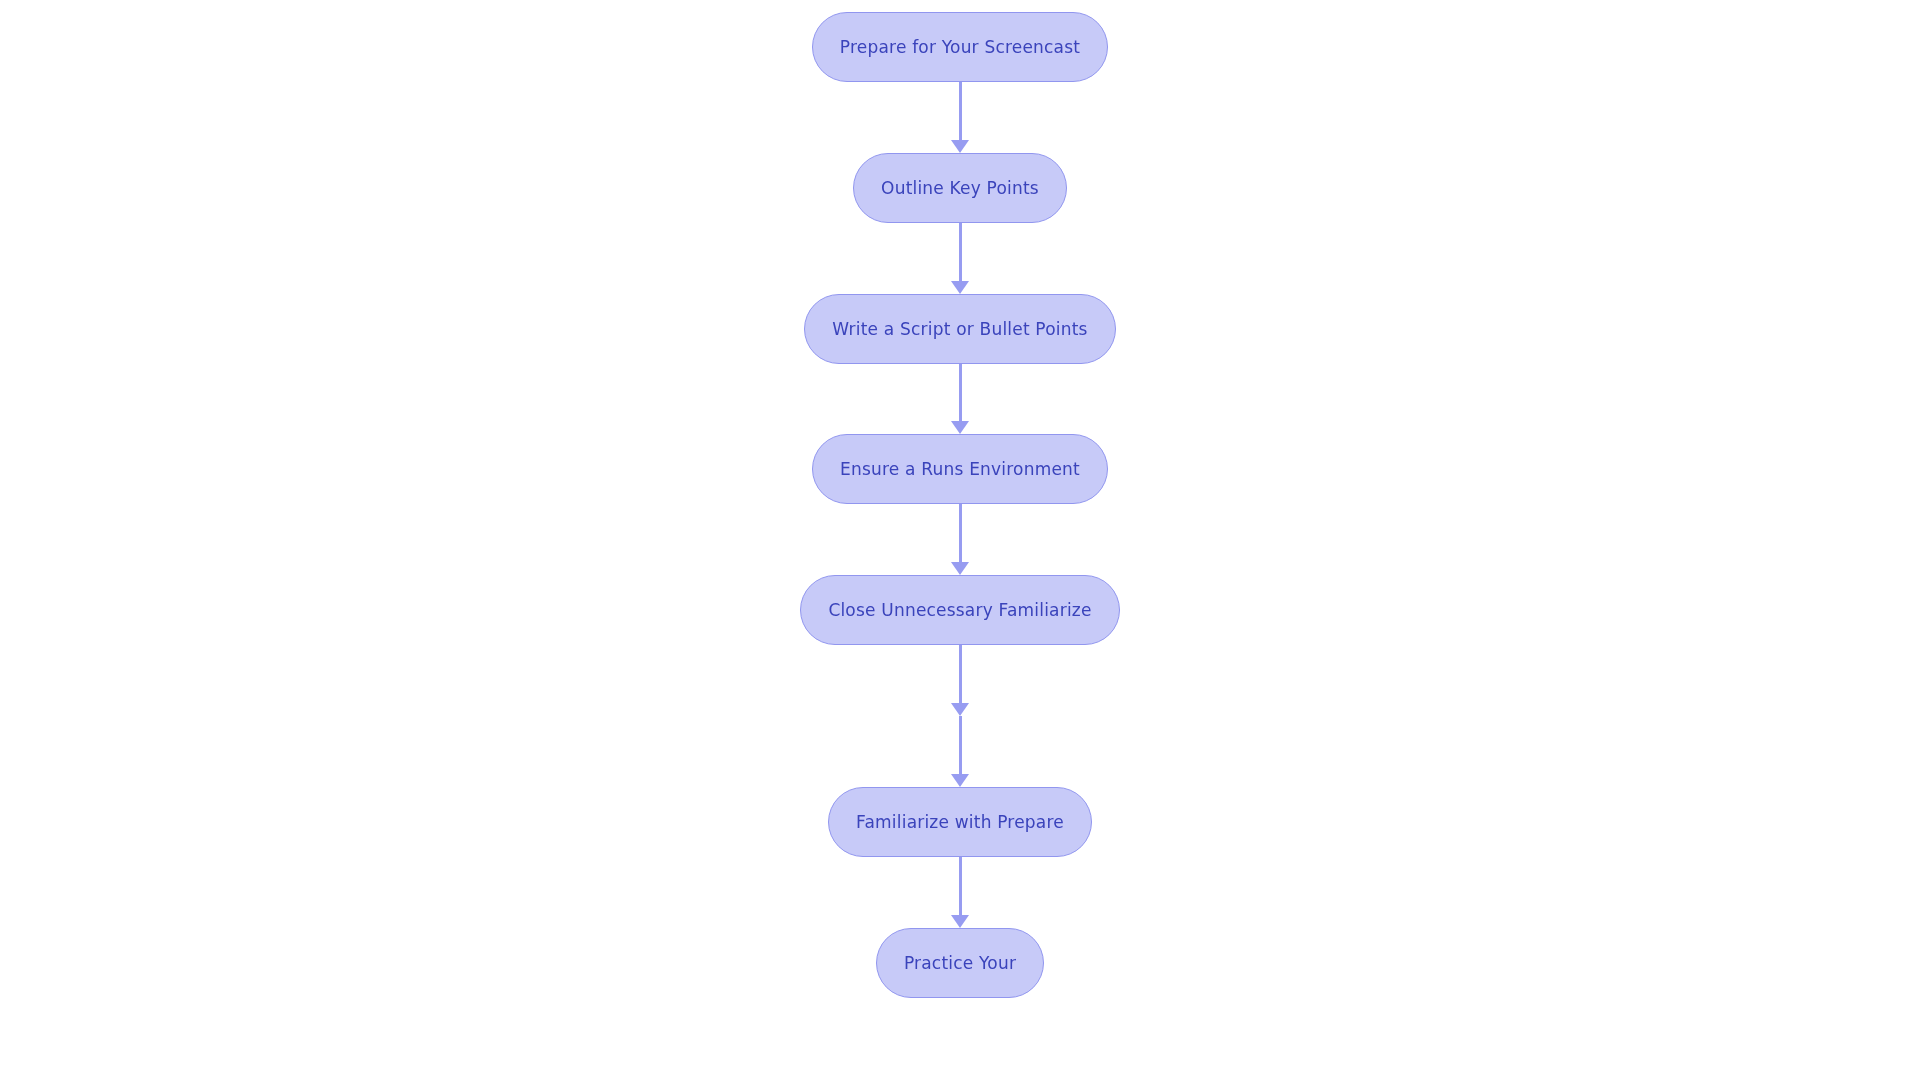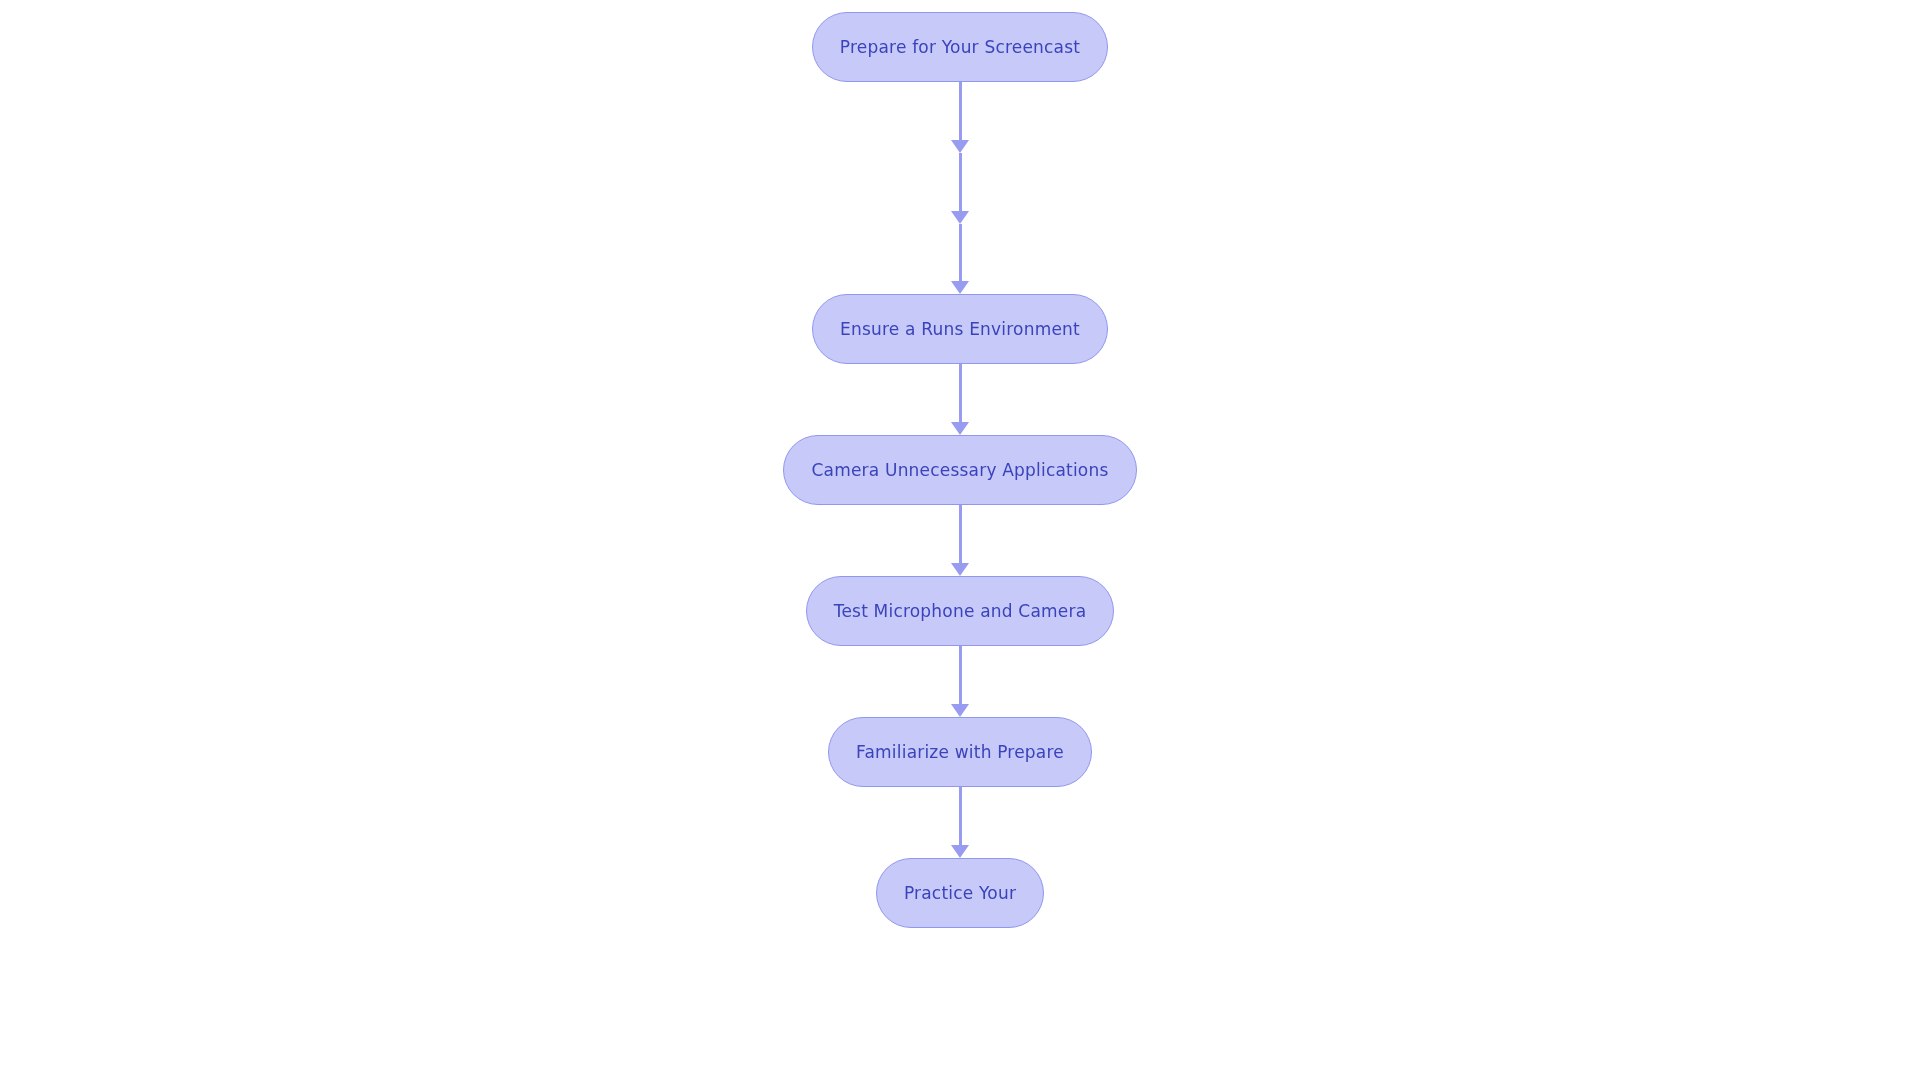--- a/index.html
+++ b/index.html
@@ -66,47 +66,48 @@
 
 <div class="canvas">
 
   <div class="node">Prepare for Your Screencast</div>
 
   <div class="arrow">
     <div class="stem"></div>
     <div class="head"></div>
   </div>
 
+  <div class="node">Outline Key Points</div>
 
   <div class="arrow">
     <div class="stem"></div>
     <div class="head"></div>
   </div>
 
+  <div class="node">Write a Script or Bullet Points</div>
 
   <div class="arrow">
     <div class="stem"></div>
     <div class="head"></div>
   </div>
 
   <div class="node">Ensure a Runs Environment</div>
 
   <div class="arrow">
     <div class="stem"></div>
     <div class="head"></div>
   </div>
 
-  <div class="node">Camera Unnecessary Applications</div>
+  <div class="node">Close Unnecessary Familiarize</div>
 
   <div class="arrow">
     <div class="stem"></div>
     <div class="head"></div>
   </div>
 
-  <div class="node">Test Microphone and Camera</div>
 
   <div class="arrow">
     <div class="stem"></div>
     <div class="head"></div>
   </div>
 
   <div class="node">Familiarize with Prepare</div>
 
   <div class="arrow">
     <div class="stem"></div>

